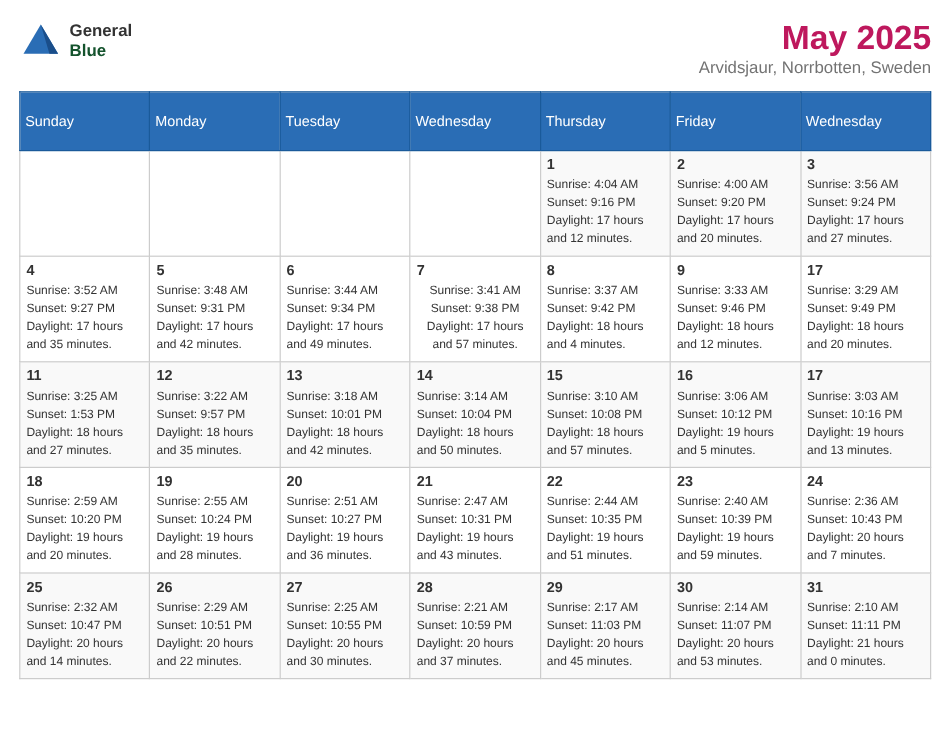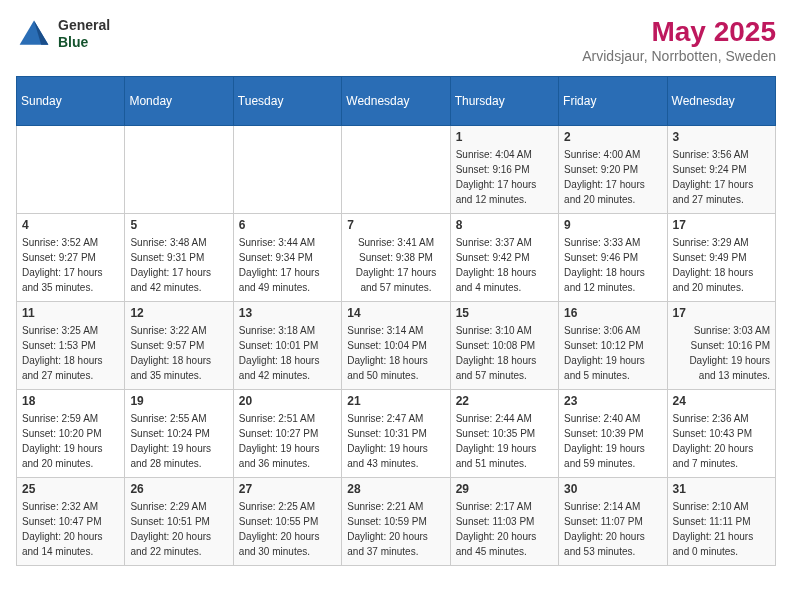--- a/index.html
+++ b/index.html
@@ -238,21 +238,21 @@
         </td>
         <td>
           <span class="day-num">16</span>
           <div class="day-info" style="white-space: pre-line;">Sunrise: 3:06 AM
 Sunset: 10:12 PM
 Daylight: 19 hours
 and 5 minutes.</div>
         </td>
         <td>
           <span class="day-num">17</span>
-          <div class="day-info" style="white-space: pre-line; text-align: right;">Sunrise: 3:03 AM
+          <div class="day-info" style="white-space: pre-line;">Sunrise: 3:03 AM
 Sunset: 10:16 PM
 Daylight: 19 hours
 and 13 minutes.</div>
         </td>
       </tr>
       <tr>
         <td>
           <span class="day-num">18</span>
           <div class="day-info" style="white-space: pre-line;">Sunrise: 2:59 AM
 Sunset: 10:20 PM

